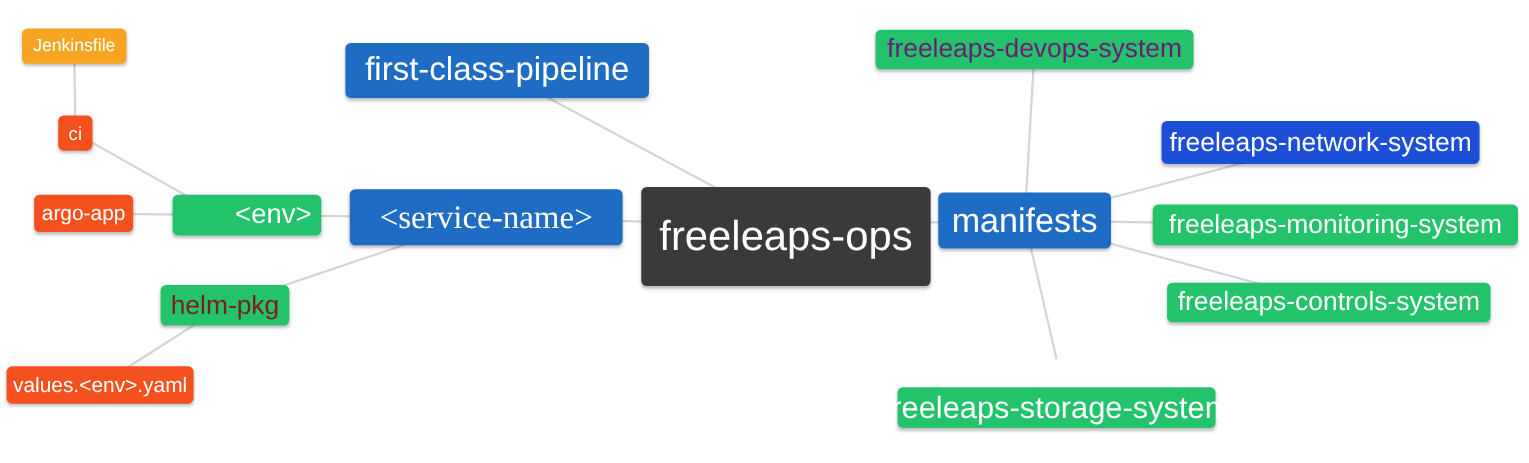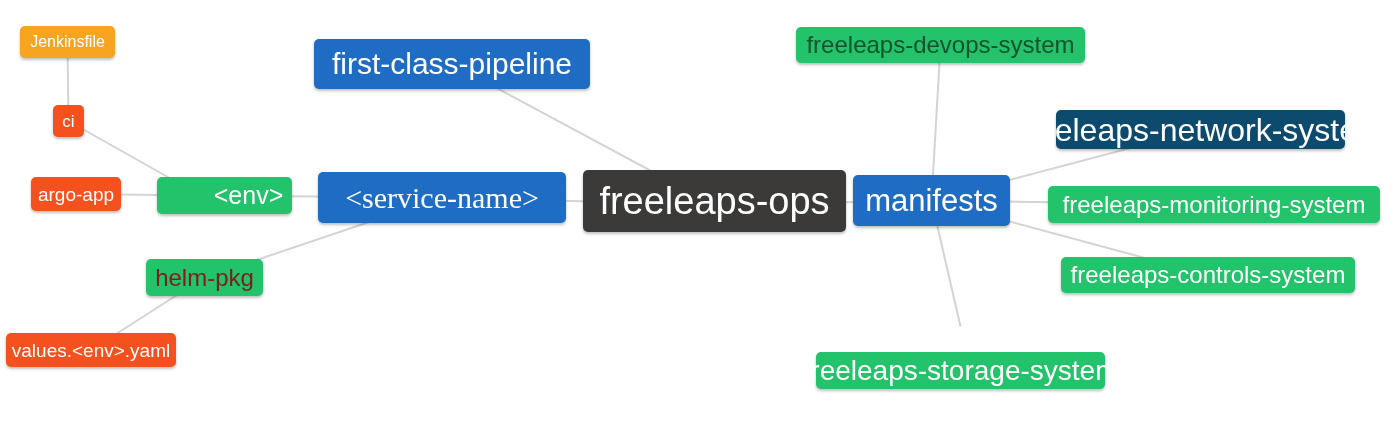--- a/index.html
+++ b/index.html
@@ -74,30 +74,30 @@
     </div>
     <div class="node" style="left: 6px; top: 333px; width: 170px; height: 34px; font-size: 19px; background: rgb(244, 81, 30); color: rgb(255, 255, 255);">
       <span>values.&lt;env&gt;.yaml</span>
     </div>
     <div class="node" style="left: 314px; top: 39px; width: 276px; height: 50px; font-size: 30px; background: rgb(30, 108, 195); color: rgb(255, 255, 255);">
       <span>first-class-pipeline</span>
     </div>
     <div class="node" style="left: 318px; top: 172px; width: 248px; height: 51px; font-size: 30px; background: rgb(30, 108, 195); color: rgb(255, 255, 255); font-family: Liberation Serif, serif;">
       <span>&lt;service-name&gt;</span>
     </div>
-    <div class="node" style="left: 583px; top: 170px; width: 263px; height: 62px; font-size: 38px; background: rgb(59, 58, 57); color: rgb(255, 255, 255);">
+    <div class="node" style="left: 583px; top: 170px; width: 263px; height: 90px; font-size: 38px; background: rgb(59, 58, 57); color: rgb(255, 255, 255);">
       <span>freeleaps-ops</span>
     </div>
     <div class="node" style="left: 853px; top: 175px; width: 157px; height: 51px; font-size: 31px; background: rgb(30, 108, 195); color: rgb(255, 255, 255); align-items: center;">
       <span>manifests</span>
     </div>
-    <div class="node" style="left: 796px; top: 27px; width: 289px; height: 36px; font-size: 24px; background: rgb(34, 195, 106); color: #14532d;">
+    <div class="node" style="left: 796px; top: 27px; width: 289px; height: 36px; font-size: 24px; background: rgb(34, 195, 106); color: #701a75;">
       <span>freeleaps-devops-system</span>
     </div>
-    <div class="node" style="left: 1056px; top: 110px; width: 289px; height: 39px; font-size: 32px; background: #0c4a6e; color: rgb(255, 255, 255);">
+    <div class="node" style="left: 1056px; top: 110px; width: 289px; height: 39px; font-size: 24px; background: #1d4ed8; color: rgb(255, 255, 255);">
       <span>freeleaps-network-system</span>
     </div>
     <div class="node" style="left: 1048px; top: 186px; width: 332px; height: 37px; font-size: 24px; background: rgb(34, 195, 106); color: rgb(255, 255, 255);">
       <span>freeleaps-monitoring-system</span>
     </div>
     <div class="node" style="left: 1061px; top: 257px; width: 294px; height: 36px; font-size: 24px; background: rgb(34, 195, 106); color: rgb(255, 255, 255);">
       <span>freeleaps-controls-system</span>
     </div>
     <div class="node" style="left: 816px; top: 308px; width: 289px; height: 37px; font-size: 28px; background: rgb(34, 195, 106); color: rgb(255, 255, 255); margin-top: 44px;">
       <span>freeleaps-storage-system</span>

